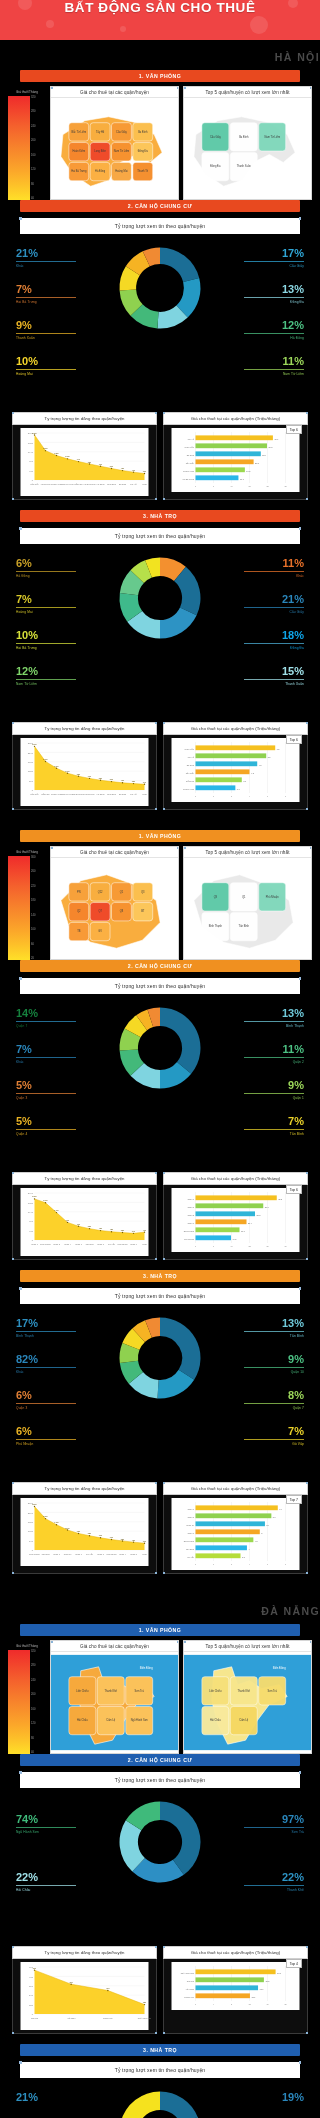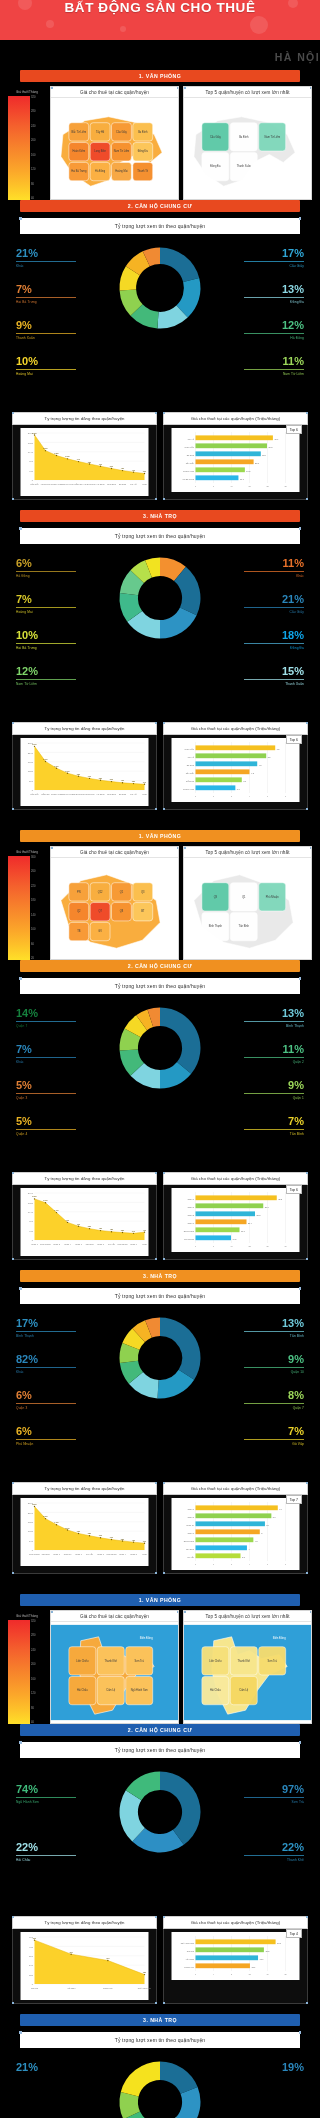--- a/index.html
+++ b/index.html
@@ -926,20 +926,21 @@
               <text x="76.92857142857142" y="51.599999999999994" font-size="2" fill="#6a6a6a">4</text>
               <rect x="24" y="55.4" width="45" height="4.8" fill="#b5dd3a"></rect>
               <text x="22.5" y="59.599999999999994" text-anchor="end" font-size="2" fill="#7a7a7a">Gò Vấp</text>
               <text x="70.5" y="59.599999999999994" font-size="2" fill="#6a6a6a">3.5</text>
             </svg>
           </div>
           <div class="topbadge">Top 7</div>
         </div>
       </div>
       <div class="spacer"></div>
+      <div class="city-title">ĐÀ NẴNG</div>
       <div class="sec-bar dn">
         <span>1. VĂN PHÒNG</span>
       </div>
       <div class="maprow">
         <div class="legend">
           <div class="ltitle">Giá thuê/Tháng</div>
           <div class="lbody">
             <div class="lramp" style="background: linear-gradient(rgb(239, 43, 43), rgb(242, 69, 44), rgb(244, 96, 45), rgb(246, 120, 44), rgb(248, 143, 43), rgb(251, 166, 42), rgb(253, 193, 41), rgb(255, 224, 40));"></div>
             <div class="lticks">
               <div>320</div>

